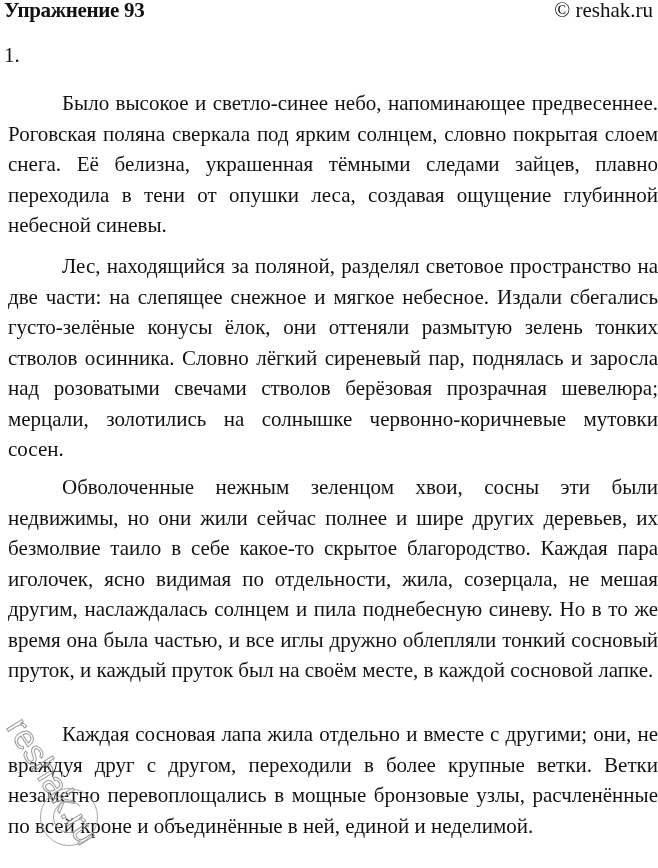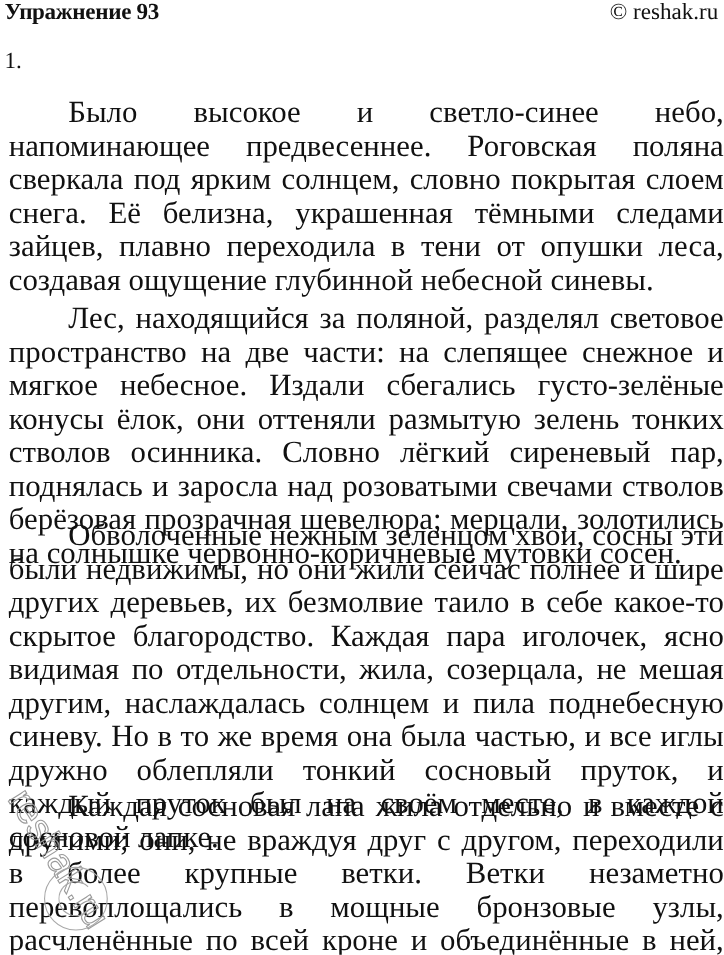--- a/index.html
+++ b/index.html
@@ -41,33 +41,33 @@
       left: 4px;
       top: 43px;
       font-size: 21px;
     }
     .content {
       position: absolute;
       left: 4px;
       width: 650px;
     }
     .para {
-      font-size: 28px;
+      font-size: 21px;
       line-height: 30.5px;
       text-align: justify;
       text-indent: 54px;
       margin: 0;
       padding: 0;
       position: absolute;
       left: 4px;
       width: 650px;
       word-spacing: 0px;
     }
     .p0 { top: 88px; }
-    .p1 { top: 251px; margin-top: 24px; }
+    .p1 { top: 251px; }
     .p2 { top: 472px; font-family: Liberation Serif, serif; }
     .p3 { top: 719px; }
 
     .watermark {
       position: absolute;
       left: -4px;
       top: 735px;
       width: 150px;
       height: 90px;
       transform: rotate(58deg);

